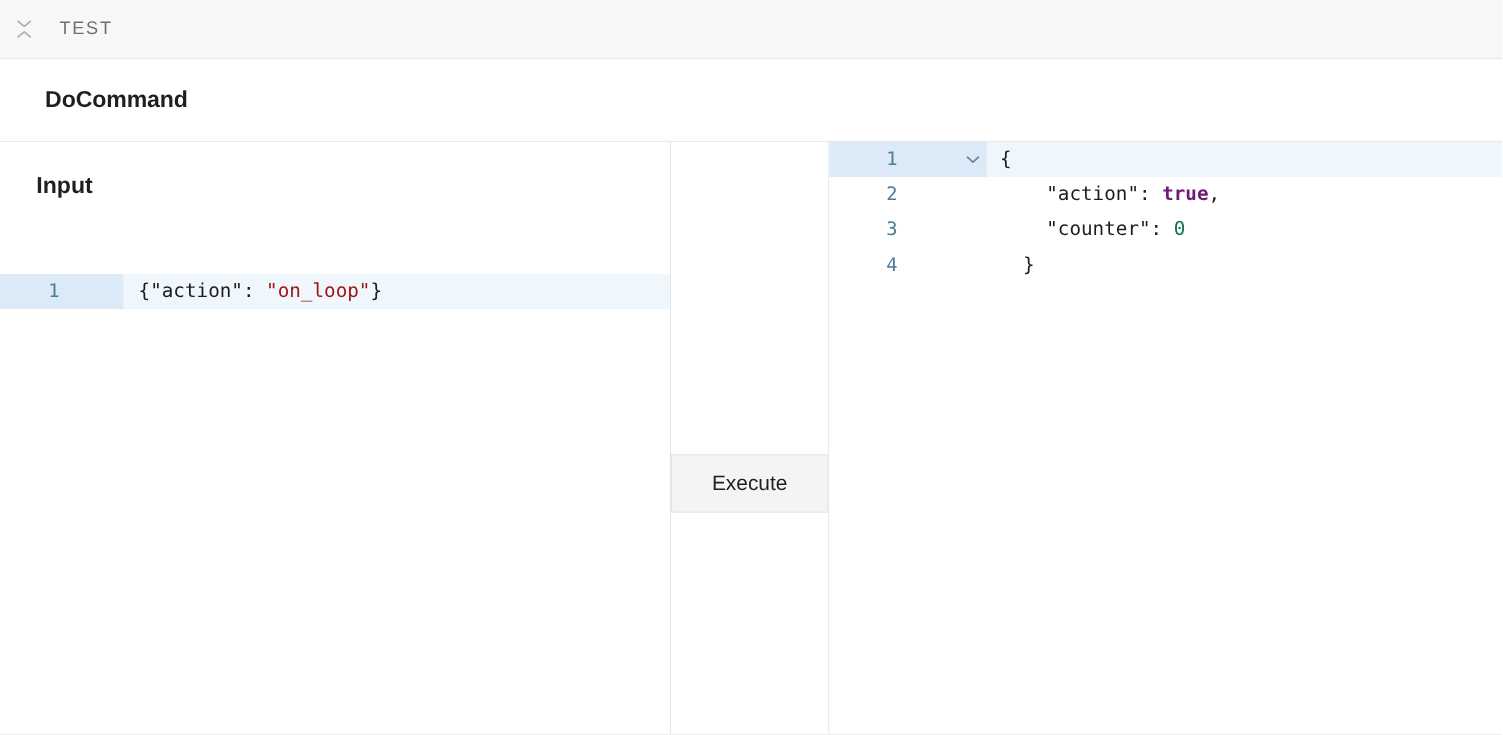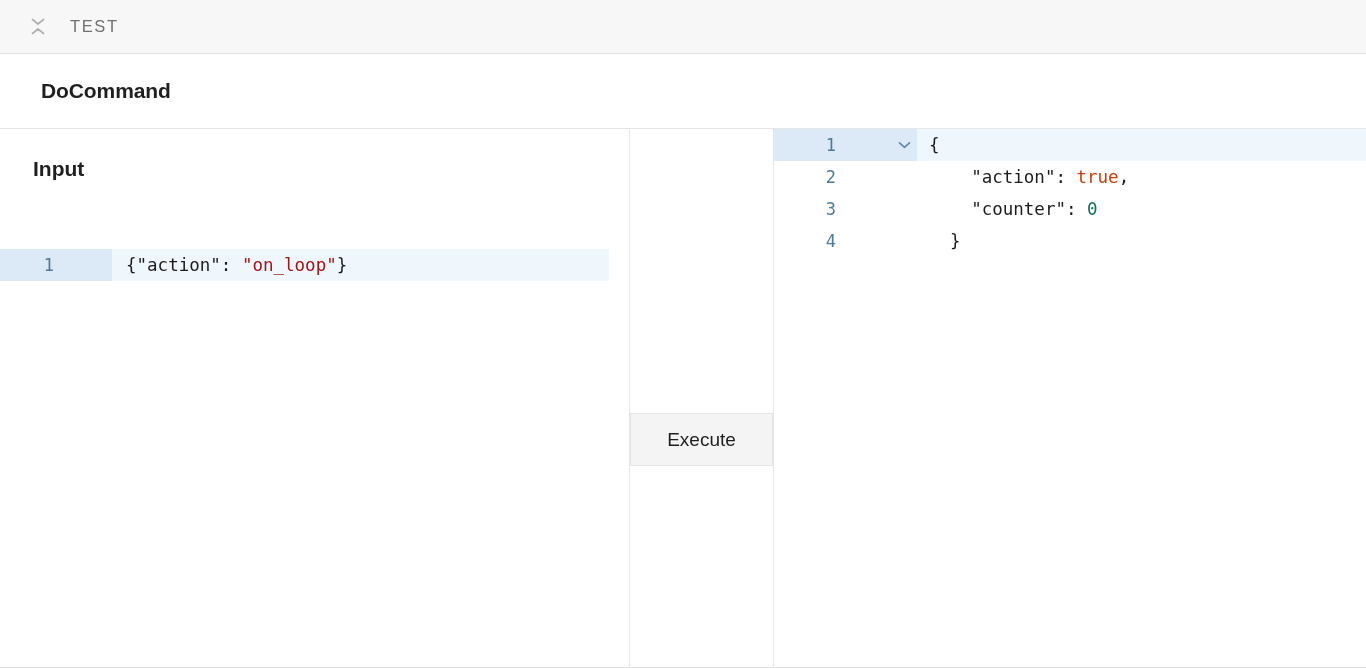--- a/index.html
+++ b/index.html
@@ -22,21 +22,21 @@
   }
 
   
   .topbar {
     height: 54px;
     flex: 0 0 54px;
     background: #f7f7f7;
     border-bottom: 1px solid #e3e3e3;
     display: flex;
     align-items: center;
-    padding-left: 24px;
+    padding-left: 8px;
   }
 
   .collapse-icon {
     width: 28px;
     height: 28px;
     display: flex;
     flex-direction: column;
     align-items: center;
     justify-content: center;
     gap: 3px;
@@ -84,21 +84,21 @@
     flex-direction: column;
     min-width: 0;
     background: #ffffff;
     position: relative;
     gap: 40px;
   }
 
   .pane-input  { width: 609px; flex: 0 0 609px; }
   .pane-mid    { width: 145px; flex: 0 0 145px;
                  border-left: 1px solid #e6e6e6;
-                 border-right: 1px solid #e6e6e6; margin-left: 20px; }
+                 border-right: 1px solid #e6e6e6; }
   .pane-output { flex: 1 1 auto; }
 
   .pane-heading {
     height: 80px;
     flex: 0 0 80px;
     display: flex;
     align-items: center;
     font-size: 21px;
     font-weight: bold;
     color: #1f1f1f;
@@ -153,21 +153,21 @@
     flex: 1 1 auto;
     white-space: pre;
   }
   .pane-input  .code-text { padding-left: 14px; }
   .pane-output .code-text { padding-left: 12px; }
 
   
   .tok-punct  { color: #1c1c1c; }
   .tok-key    { color: #1c1c1c; }
   .tok-string { color: #a31515; }
-  .tok-bool   { color: #c2410c; }
+  .tok-bool   { color: #701a75; font-weight: bold; }
   .tok-num    { color: #0f7155; }
 
   
   .mid-spacer-top { flex: 0 0 244px; }
   .execute-wrap {
     flex: 0 0 auto;
     padding: 0;
   }
   .execute-btn {
     display: block;

